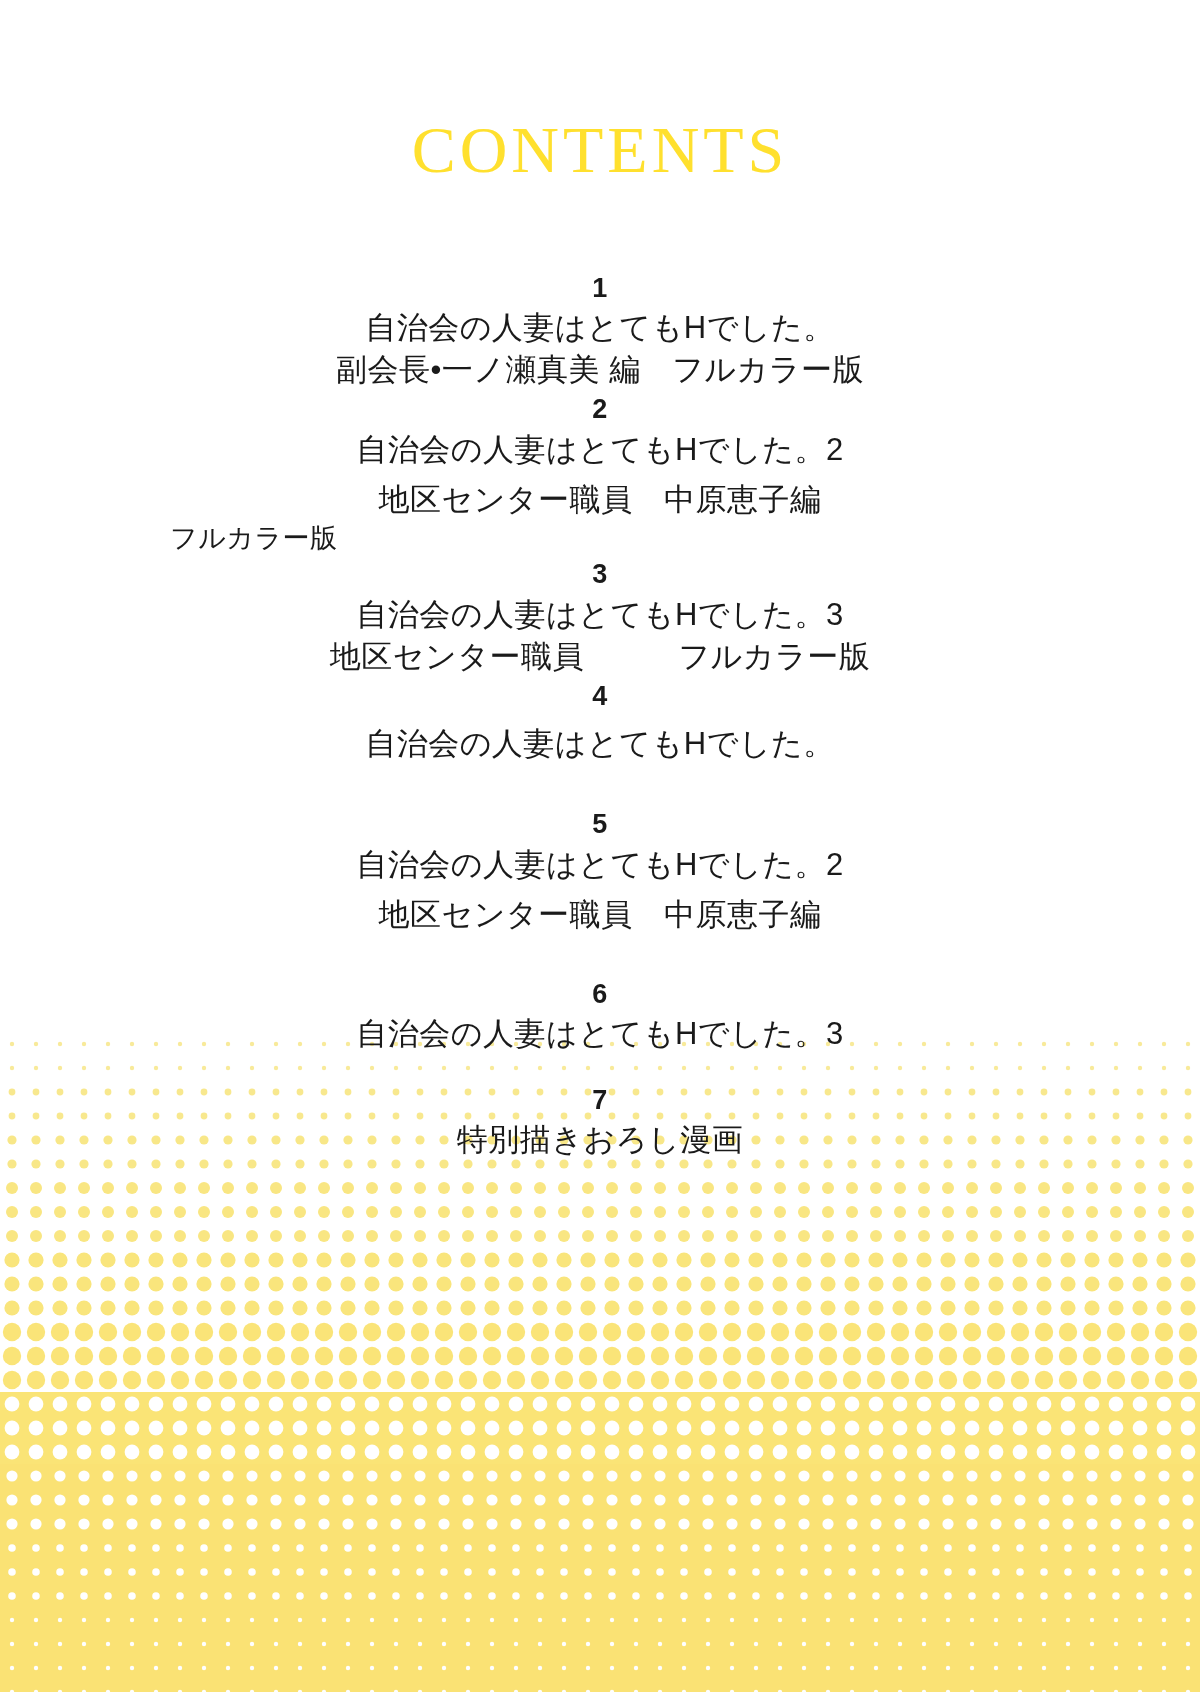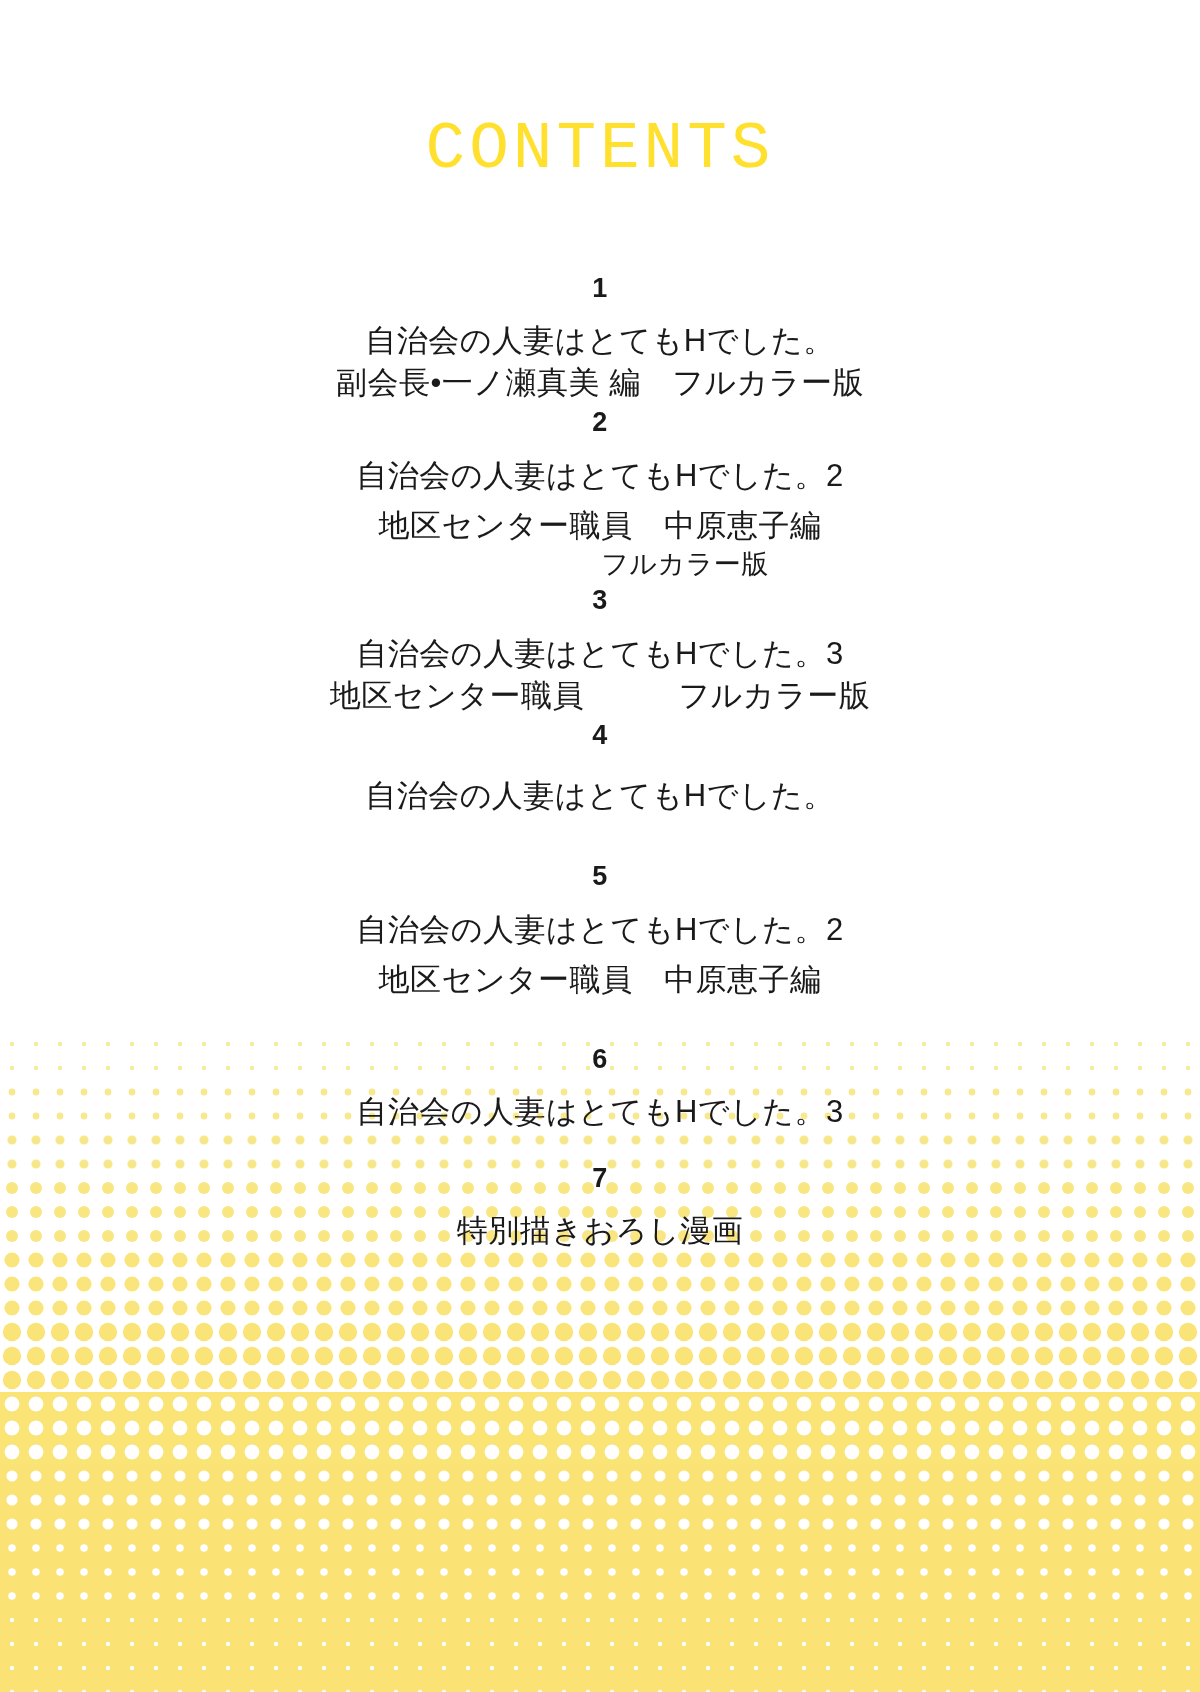--- a/index.html
+++ b/index.html
@@ -36,21 +36,21 @@
   .title {
     position: absolute;
     top: 112px;
     left: 0;
     width: 1200px;
     text-align: center;
     color: #ffe02e;
     font-size: 66px;
     letter-spacing: 4px;
     font-weight: 400;
-    font-family: Liberation Mono, monospace;
+    font-family: Liberation Serif, serif;
   }
 
   
   .entries {
     position: absolute;
     top: 270px;
     left: 0;
     width: 1200px;
   }
   .entry {
@@ -62,34 +62,33 @@
     font-size: 27px;
     font-weight: bold;
     line-height: 1.35;
     letter-spacing: 0.5px;
   }
   .entry-title {
     font-size: 31px;
     line-height: 1.42;
     letter-spacing: 0.5px;
     white-space: pre;
-    margin-top: 13px;
   }
   .entry-sub {
     font-size: 31px;
     line-height: 1.32;
     letter-spacing: 0.5px;
     white-space: pre;
   }
   .entry-sub2 {
     font-size: 27px;
     line-height: 1.32;
     letter-spacing: 0.5px;
     white-space: pre;
-    text-align: center;
+    text-align: left;
     padding-left: 170px;
   }
   .spacer-sm { height: 8px; }
   .spacer-md { height: 26px; }
   .spacer-lg { height: 40px; }
 </style>
 </head>
 <body>
 
 <div class="page">

